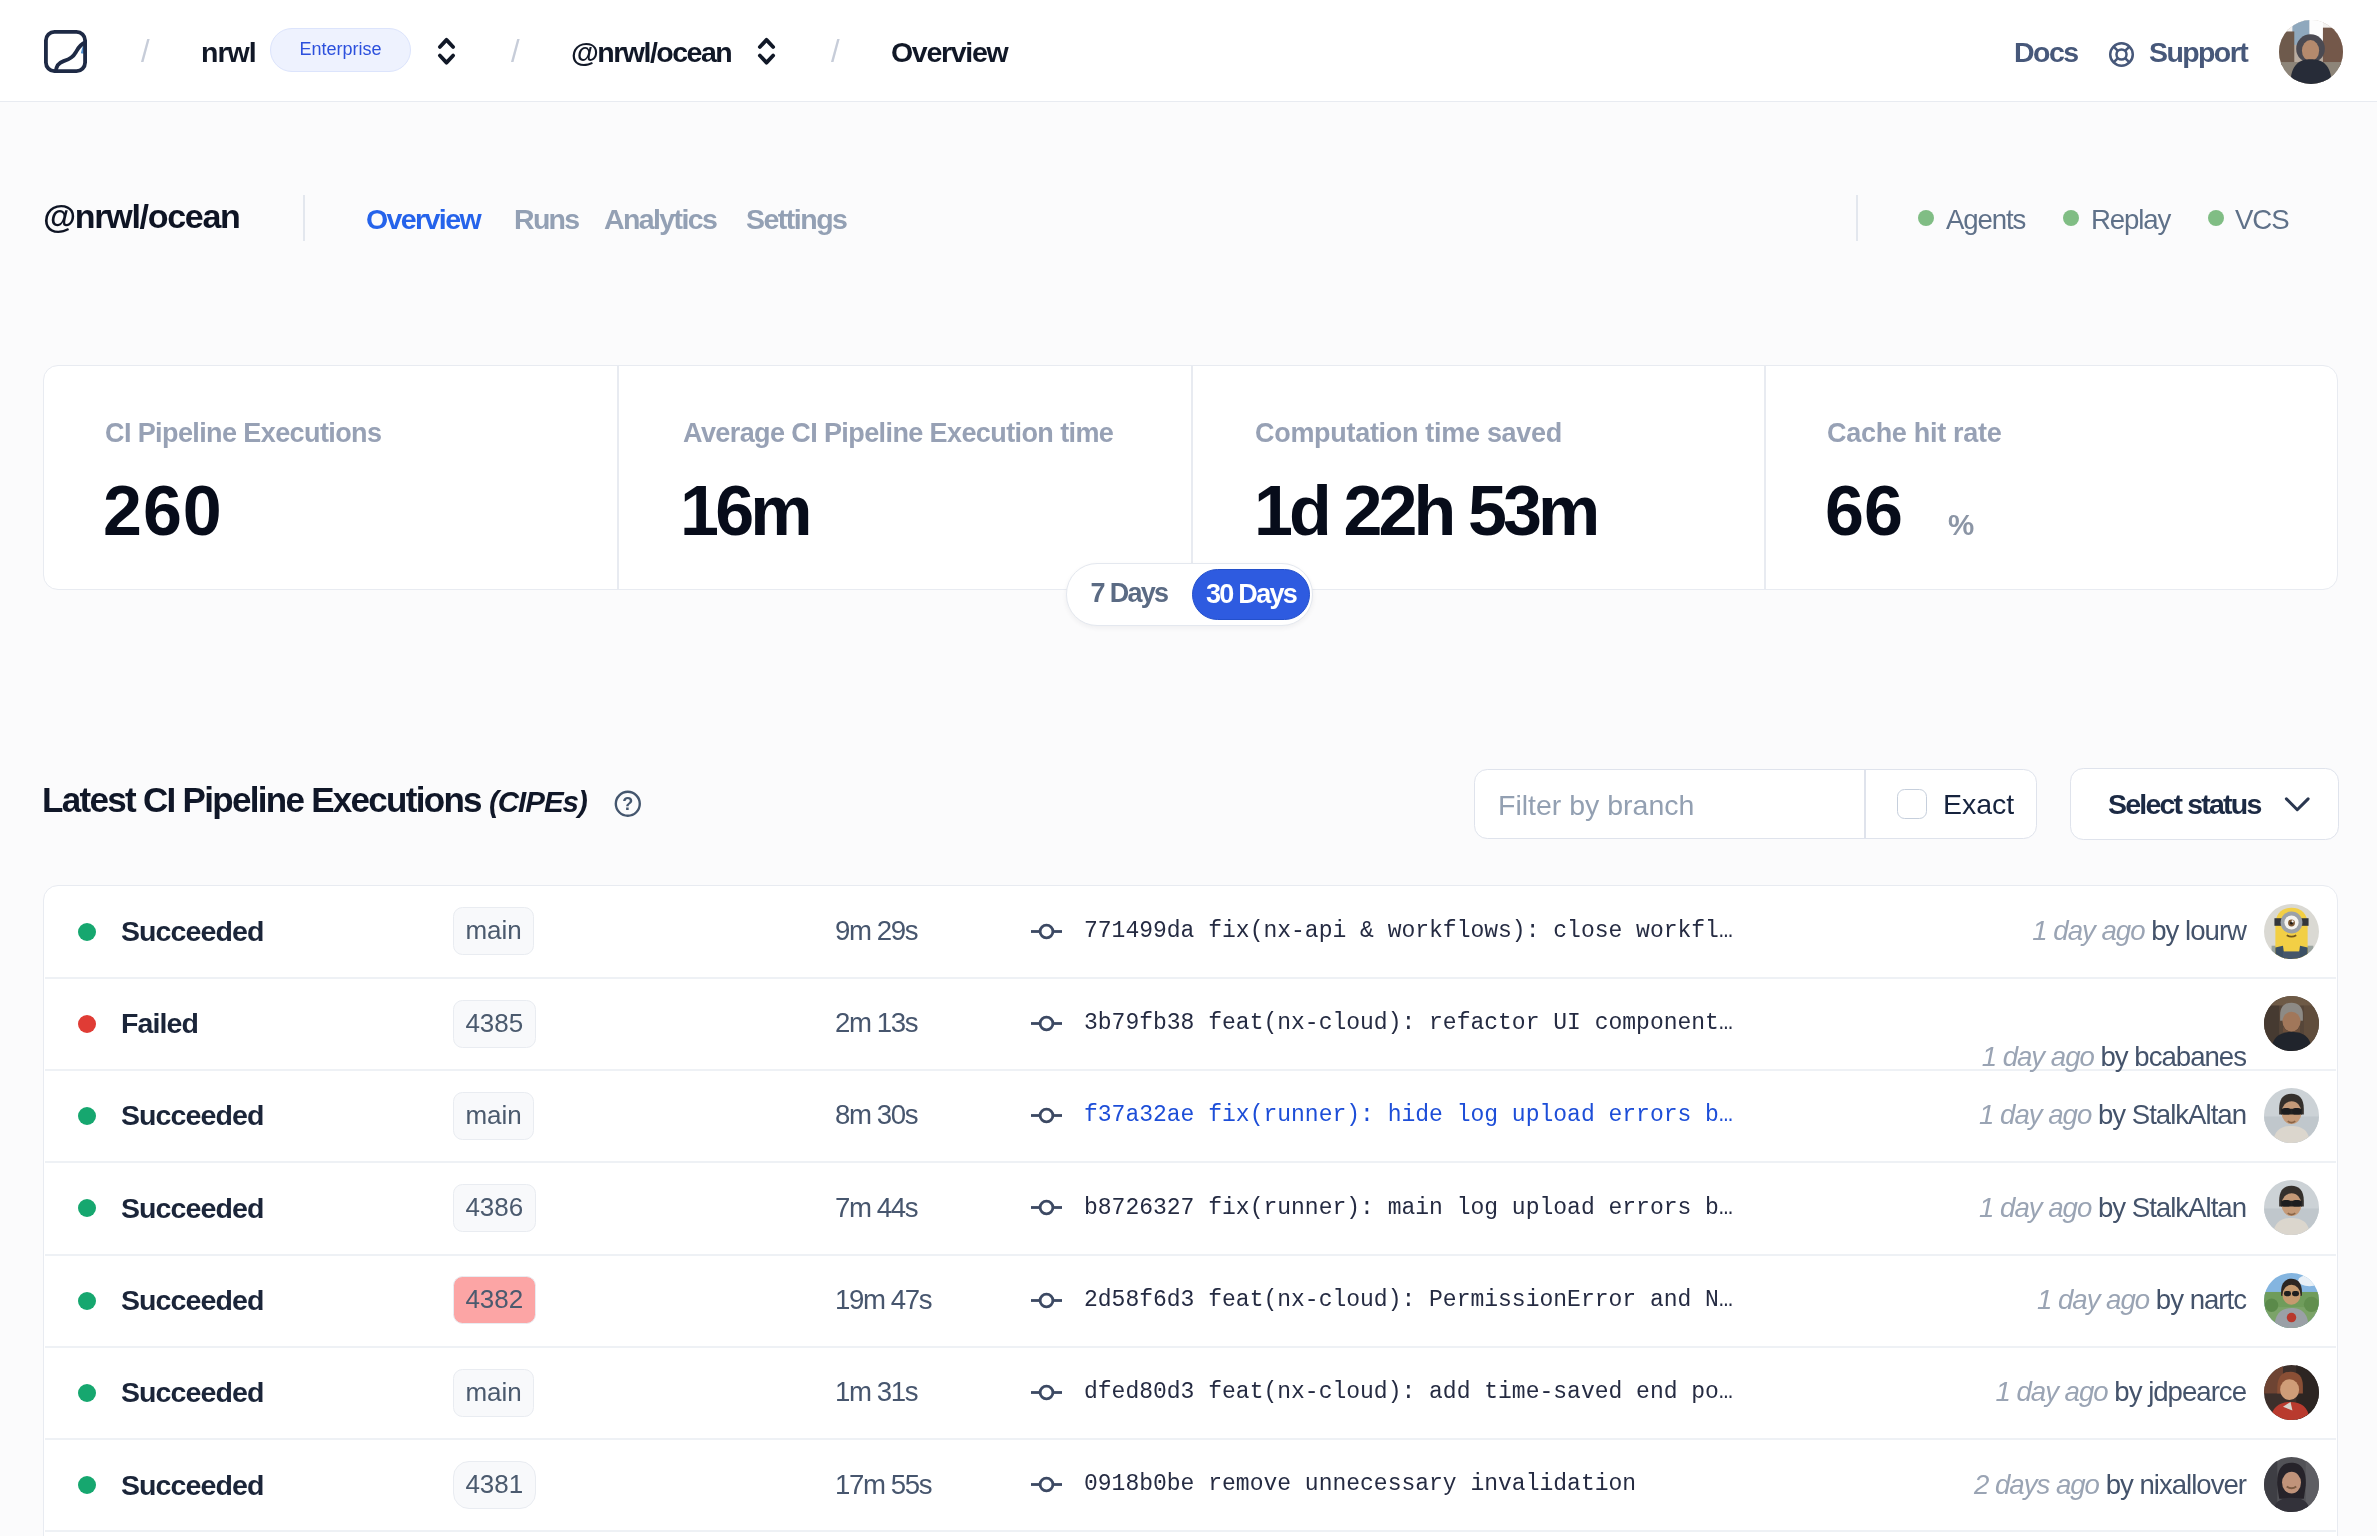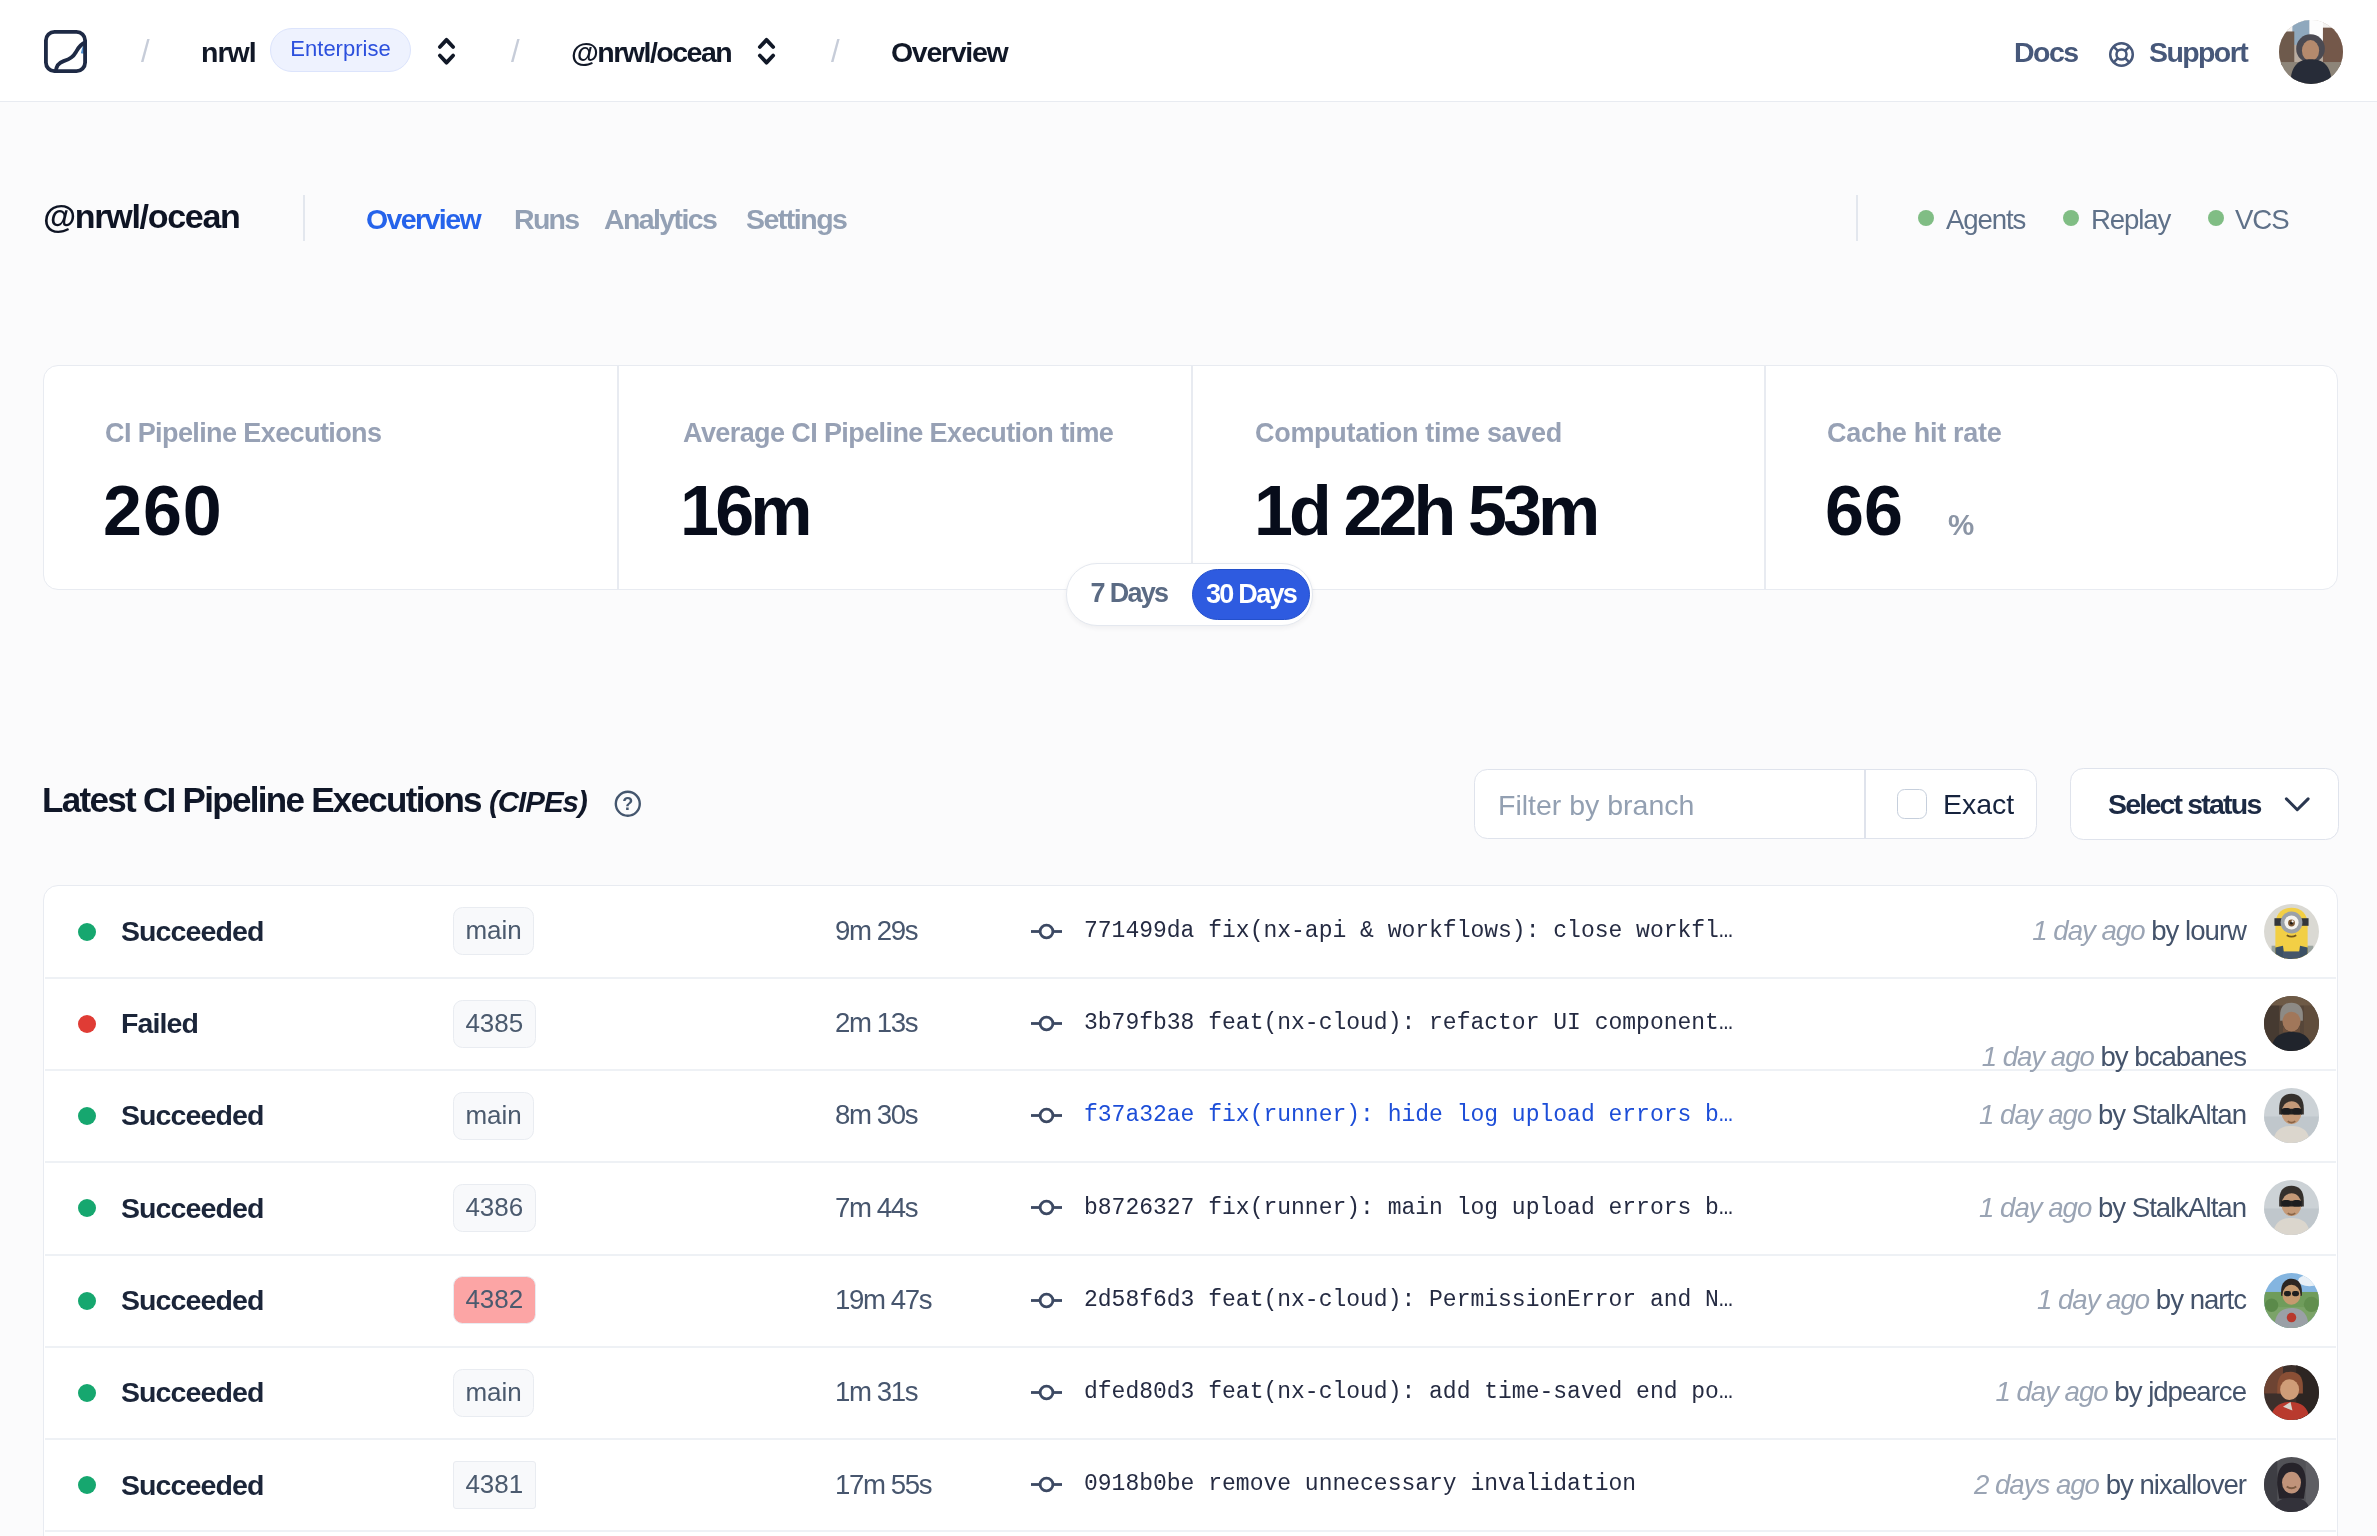--- a/index.html
+++ b/index.html
@@ -20,21 +20,21 @@
 <svg class="abs" style="left:44px;top:29.5px;" width="43" height="43" viewBox="0 0 45 45" fill="none">
   <path d="M 43.5 14 C 41.5 18.5 40.5 21.5 40 24.5" stroke="#4e8fd0" stroke-width="3" fill="none"></path>
   <rect x="2" y="2" width="41" height="41" rx="9" stroke="#1e2a45" stroke-width="4"></rect>
   <path d="M 12 44.5 C 13 37.5 14.5 34.8 20.5 32.6 C 27.5 30 30.5 28.2 33.5 23 C 35.8 19 37.8 14.8 43.5 13" stroke="#1e2a45" stroke-width="4" fill="none"></path>
 </svg>
 
 <div class="abs hdr-txt" style="left:141px;top:34px;color:#c7cdd9;font-weight:400;font-size:31px;">/</div>
 <div class="abs hdr-txt" style="left:201px;top:36px;letter-spacing:-1px;">nrwl</div>
 
 <div class="abs" style="left:270px;top:27.6px;width:141px;height:44px;background:#eef2fe;border:1.9px solid #dce4fc;border-radius:22px;">
-  <div style="text-align:center;font-size:22px;line-height:40px;color:#2c50dd;font-weight:500;">Enterprise</div>
+  <div style="text-align:center;font-size:18px;line-height:40px;color:#2c50dd;font-weight:500;">Enterprise</div>
 </div>
 
 <svg class="abs" style="left:437px;top:37px;" width="19" height="28.5" viewBox="0 0 20 30">
   <path d="M3 10.5 L10 3 L17 10.5" fill="none" stroke="#111827" stroke-width="4" stroke-linecap="round" stroke-linejoin="round"></path>
   <path d="M3 19.5 L10 27 L17 19.5" fill="none" stroke="#111827" stroke-width="4" stroke-linecap="round" stroke-linejoin="round"></path>
 </svg>
 
 <div class="abs hdr-txt" style="left:511px;top:34px;color:#c7cdd9;font-weight:400;font-size:31px;">/</div>
 <div class="abs hdr-txt" style="left:571px;top:36px;letter-spacing:-1.5px;">@nrwl/ocean</div>
 
@@ -242,21 +242,21 @@
     </g>
   </svg>
 <div class="abs" style="left:1084px;top:1378px;font-family:'Liberation Mono',monospace;font-size:23px;color:#252b42;line-height:28.5px;white-space:pre;">dfed80d3 feat(nx-cloud): add time-saved end po…</div>
 <div class="abs" style="left:1788px;top:1376px;width:458px;text-align:right;font-size:27.6px;line-height:32px;letter-spacing:-1px;"><span style="font-style:italic;color:#9aa4b4;">1 day ago</span> <span style="color:#44536b;">by jdpearce</span></div>
 <svg class="abs" style="left:2264px;top:1365px;" width="55" height="55" viewBox="0 0 58 58">
     <use href="#av6"></use>
   </svg>
 
 <div class="abs" style="left:78px;top:1476px;width:18px;height:18px;border-radius:50%;background:#16a76f;"></div>
 <div class="abs" style="left:121px;top:1469px;font-size:28.5px;font-weight:600;color:#1b2539;line-height:32px;letter-spacing:-0.9px;">Succeeded</div>
-<div class="abs" style="left:453px;top:1461px;height:48px;background:#f8f9fb;border:1.9px solid #e9ecf1;border-radius:3px;padding:0 11.4px;font-size:26px;color:#4b5a6e;line-height:44px;">4381</div>
+<div class="abs" style="left:453px;top:1461px;height:48px;background:#f8f9fb;border:1.9px solid #e9ecf1;border-radius:16px;padding:0 11.4px;font-size:26px;color:#4b5a6e;line-height:44px;">4381</div>
 <div class="abs" style="left:835px;top:1469px;font-size:27.6px;font-weight:400;color:#47566e;line-height:32px;letter-spacing:-1.4px;">17m 55s</div>
 <svg class="abs" style="left:1031px;top:1474px;" width="31" height="21" viewBox="0 0 33 22">
     <g stroke="#3c4963" stroke-width="3" fill="none">
       <line x1="0" y1="11" x2="9.5" y2="11"></line>
       <circle cx="16.5" cy="11" r="6.8"></circle>
       <line x1="23.5" y1="11" x2="33" y2="11"></line>
     </g>
   </svg>
 <div class="abs" style="left:1084px;top:1470px;font-family:'Liberation Mono',monospace;font-size:23px;color:#252b42;line-height:28.5px;white-space:pre;">0918b0be remove unnecessary invalidation</div>
 <div class="abs" style="left:1788px;top:1469px;width:458px;text-align:right;font-size:27.6px;line-height:32px;letter-spacing:-1px;"><span style="font-style:italic;color:#9aa4b4;">2 days ago</span> <span style="color:#44536b;">by nixallover</span></div>

